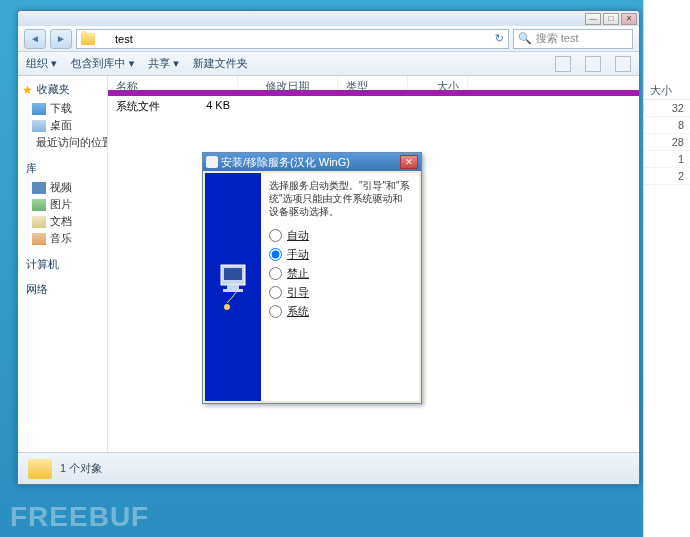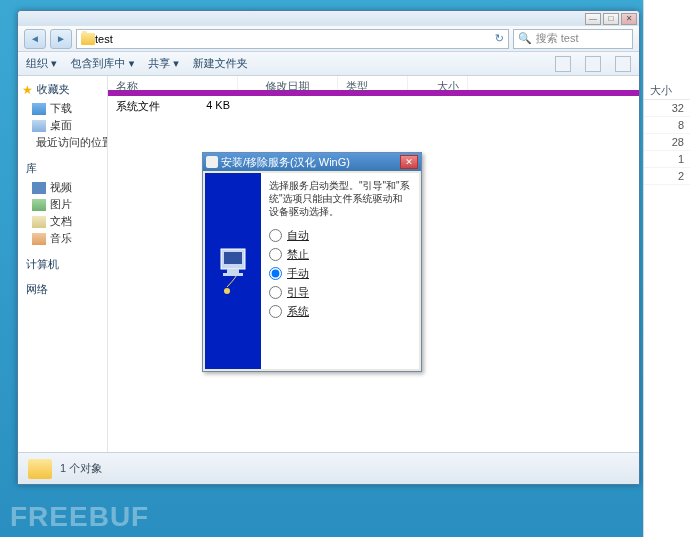--- a/index.html
+++ b/index.html
@@ -5,21 +5,21 @@
 * { margin: 0; padding: 0; box-sizing: border-box; font-family: "Microsoft YaHei", Tahoma, sans-serif; font-size: 11px; }
 body { background: linear-gradient(to bottom, #3ba8d4 0%, #2a8fc0 100%); width: 690px; height: 537px; position: relative; overflow: hidden; }
 
 .explorer-window { position: absolute; left: 17px; top: 10px; width: 623px; height: 475px; background: #fff; border: 1px solid #4e7ba6; border-radius: 4px 4px 0 0; box-shadow: 0 0 6px rgba(0,0,0,0.3); display: flex; flex-direction: column; }
 .title-bar { height: 15px; background: linear-gradient(to bottom, #e8f0f8, #d5e3f0); border-radius: 4px 4px 0 0; display: flex; justify-content: flex-end; align-items: center; padding: 0 2px; }
 .title-btn { width: 16px; height: 12px; margin-left: 2px; border: 1px solid #a0a0a0; background: linear-gradient(to bottom,#f8f8f8,#e0e0e0); display:flex;align-items:center;justify-content:center;font-size:8px;color:#555; }
 .title-btn.close { background: linear-gradient(to bottom,#f0d0d0,#e0b0b0); }
 
 .nav-row { height: 26px; background: linear-gradient(to bottom,#fafafa,#e9eff5); border-bottom:1px solid #c8d3de; display:flex; align-items:center; padding: 0 6px; gap:4px; }
 .nav-arrow { width:22px; height:20px; border-radius:3px; border:1px solid #a8bcd0; background:linear-gradient(to bottom,#e5f0fa,#c8ddf0); display:flex;align-items:center;justify-content:center; color:#4878a8; font-size:10px; }
-.addr-box { flex:1; height:20px; border:1px solid #a8bcd0; background:#fff; display:flex; align-items:center; padding:0 4px; gap:0; }
+.addr-box { flex:1; height:20px; border:1px solid #a8bcd0; background:#fff; display:flex; align-items:center; padding:0 4px; gap:20px; }
 .folder-ico { width:14px;height:12px; background:linear-gradient(to bottom,#fce79a,#f5c23e); border-radius:1px; position:relative; }
 .folder-ico::before{content:"";position:absolute;top:-2px;left:1px;width:5px;height:2px;background:#fce79a;border-radius:1px 1px 0 0;}
 .refresh-ico { margin-left:auto; color:#4878a8; }
 .search-box { width:120px; height:20px; border:1px solid #a8bcd0; background:#fff; display:flex;align-items:center;padding:0 4px;gap:4px;color:#888; }
 
 .toolbar-row { height:24px; background:linear-gradient(to bottom,#f5f9fd,#e5edf5); border-bottom:1px solid #c8d3de; display:flex;align-items:center;padding:0 8px;gap:14px; color:#2a4a6a; }
 .toolbar-row .spacer{flex:1;}
 .tb-icon{width:16px;height:16px;border:1px solid #b0c0d0;background:#f0f4f8;}
 
 .body-area { flex:1; display:flex; overflow:hidden; }
@@ -48,21 +48,21 @@
 .file-row > div { padding:3px 8px; }
 .file-ico { width:14px;height:14px;display:inline-block;background:linear-gradient(to bottom,#f0f0f0,#d0d0d0);border:1px solid #b0b0b0;margin-right:4px;vertical-align:middle; }
 
 .status-bar { height:32px; background:linear-gradient(to bottom,#f0f5fa,#e0e8f0); border-top:1px solid #c8d3de; display:flex;align-items:center;padding:0 10px;gap:8px;color:#3a4a5a; }
 .status-bar .big-folder{width:24px;height:20px;background:linear-gradient(to bottom,#fce79a,#f5c23e);border-radius:2px;}
 
 .right-panel { position:absolute; right:0; top:0; width:47px; height:537px; background:#fff; border-left:1px solid #d0d8e0; }
 .right-panel .rh { height:20px; padding:3px 6px; border-bottom:1px solid #e8e8e8; color:#4a5a6a; margin-top:80px;}
 .right-panel .rr { padding:2px 6px; text-align:right; color:#555; border-bottom:1px solid #f4f4f4;}
 
-.dialog { position:absolute; left:202px; top:152px; width:220px; height:220px; background:#ece9d8; border:1px solid #6a8ab0; box-shadow:2px 2px 4px rgba(0,0,0,0.3); display:flex;flex-direction:column;justify-content:center; }
+.dialog { position:absolute; left:202px; top:152px; width:220px; height:252px; background:#ece9d8; border:1px solid #6a8ab0; box-shadow:2px 2px 4px rgba(0,0,0,0.3); display:flex;flex-direction:column;justify-content:center; }
 .dlg-title { height:18px; background:linear-gradient(to bottom,#5a98d8,#3a78b8); display:flex;align-items:center;padding:0 3px;color:#fff;font-size:11px;gap:3px; }
 .dlg-title .ico{width:12px;height:12px;background:#f0f0f0;border-radius:2px;}
 .dlg-title .x{margin-left:auto;width:18px;height:14px;background:linear-gradient(to bottom,#e88,#c44);color:#fff;display:flex;align-items:center;justify-content:center;font-size:9px;border:1px solid #a33;}
 .dlg-body { flex:1; background:#fff; margin:2px; display:flex; }
 .dlg-art { width:56px; background:#0020c0; display:flex;align-items:center;justify-content:center; }
 .dlg-art svg { width:40px; }
 .dlg-form { flex:1; padding:6px 8px; }
 .dlg-desc { font-size:10px; color:#333; line-height:1.3; margin-bottom:10px; }
 .radio-row { display:flex;align-items:center;gap:5px;margin:4px 0;font-size:11px;color:#222;text-decoration:underline; }
 .radio-row input{margin:0;}
@@ -208,29 +208,29 @@
           <path d="M14 56 Q20 50 24 44" stroke="#f0d060" stroke-width="1" fill="none"></path>
         </svg>
     </div>
     <div class="dlg-form">
       <div class="dlg-desc">选择服务启动类型。"引导"和"系统"选项只能由文件系统驱动和设备驱动选择。</div>
       <label class="radio-row">
           <input type="radio" name="st" style="">
           <span>自动</span>
         </label>
       <label class="radio-row">
-          <input type="radio" name="st" style="">
-          <span>禁止</span>
-        </label>
-      <label class="radio-row">
           <input type="radio" name="st" checked="" style="">
           <span>手动</span>
         </label>
       <label class="radio-row">
           <input type="radio" name="st" style="">
+          <span>禁止</span>
+        </label>
+      <label class="radio-row">
+          <input type="radio" name="st" style="">
           <span>引导</span>
         </label>
       <label class="radio-row">
           <input type="radio" name="st" style="">
           <span>系统</span>
         </label>
     </div>
   </div>
 </div>
 

